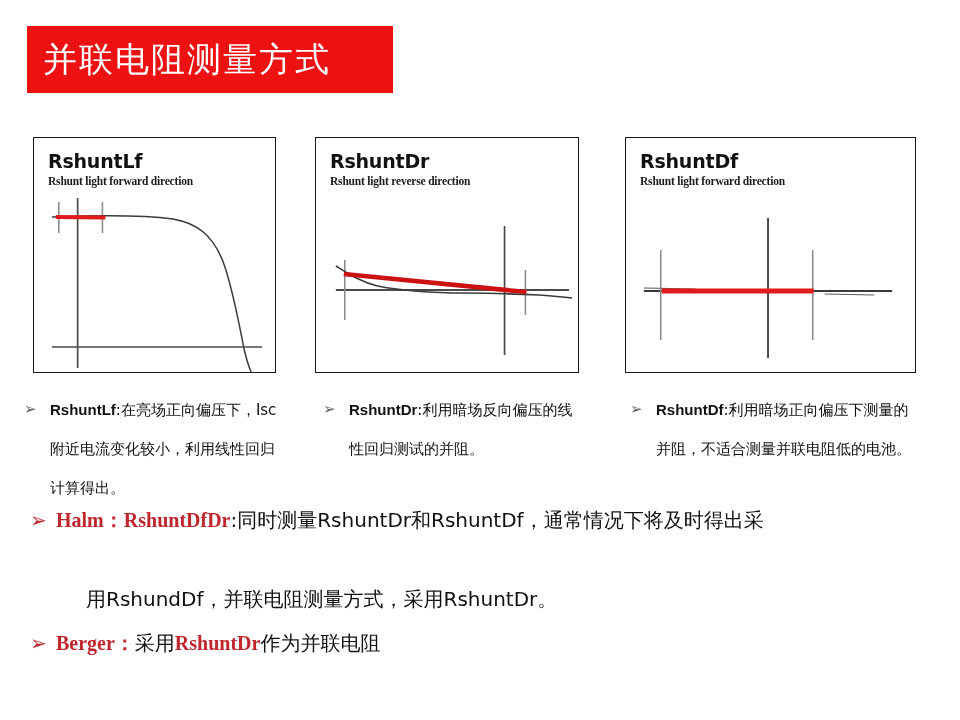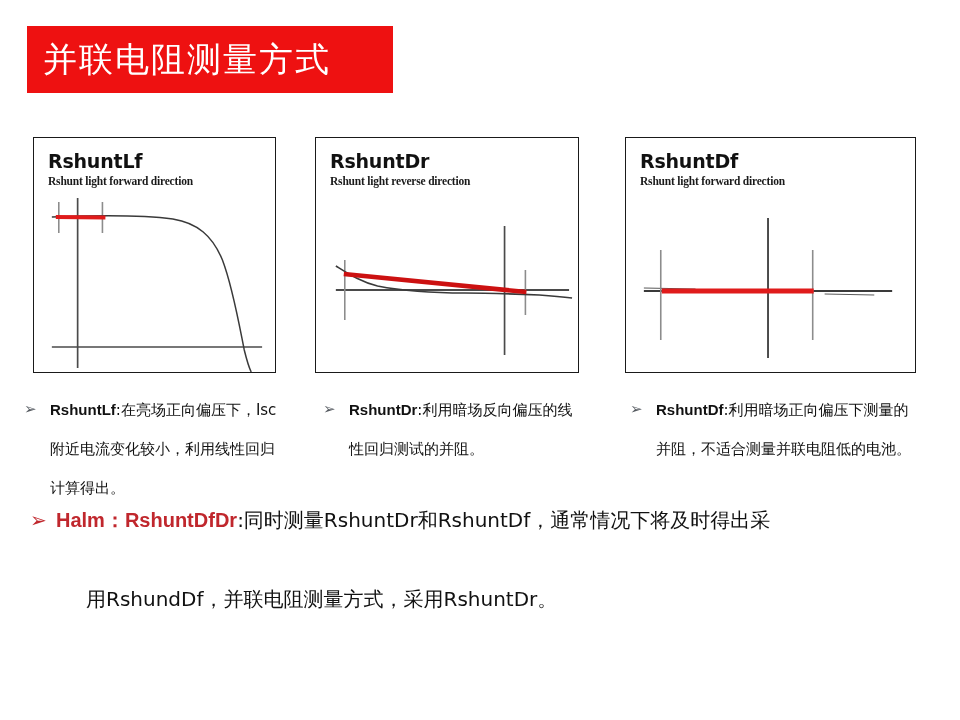--- a/index.html
+++ b/index.html
@@ -138,21 +138,21 @@
     width: calc(100% - 32px);
     vertical-align: top;
   }
   .sum-row .body .line2 {
     display: block;
     padding-left: 30px;
   }
   .red-bold {
     color: #c0272d;
     font-weight: bold;
-    font-family: Liberation Sans, sans-serif;
+    font-family: Liberation Serif, serif;
   }
   .blk {
     color: #111111;
     font-weight: normal;
     margin-top: 35px;
   }
   .latin {
     font-family: "Liberation Sans", "DejaVu Sans", sans-serif;
   }
 </style>
@@ -229,14 +229,17 @@
 <div class="col-bullet" id="col-bullet-2">
   <span class="arrow">➢</span><span class="body"><span class="term latin">RshuntDf</span><span>:利用暗场正向偏压下测量的并阻，不适合测量并联电阻低的电池。</span></span>
 </div>
 
 <div id="summary">
 
   <div class="sum-row">
     <span class="arrow">➢</span><span class="body"><span class="red-bold">Halm：</span><span class="red-bold">RshuntDfDr</span><span class="blk">:同时测量RshuntDr和RshuntDf，通常情况下将及时得出采</span><span class="line2 blk">用RshundDf，并联电阻测量方式，采用RshuntDr。</span></span>
   </div>
 
+  <div class="sum-row">
+    <span class="arrow">➢</span><span class="body"><span class="red-bold">Berger：</span><span class="blk">采用</span><span class="red-bold">RshuntDr</span><span class="blk">作为并联电阻</span></span>
+  </div>
 
 </div>
 
 </body></html>

